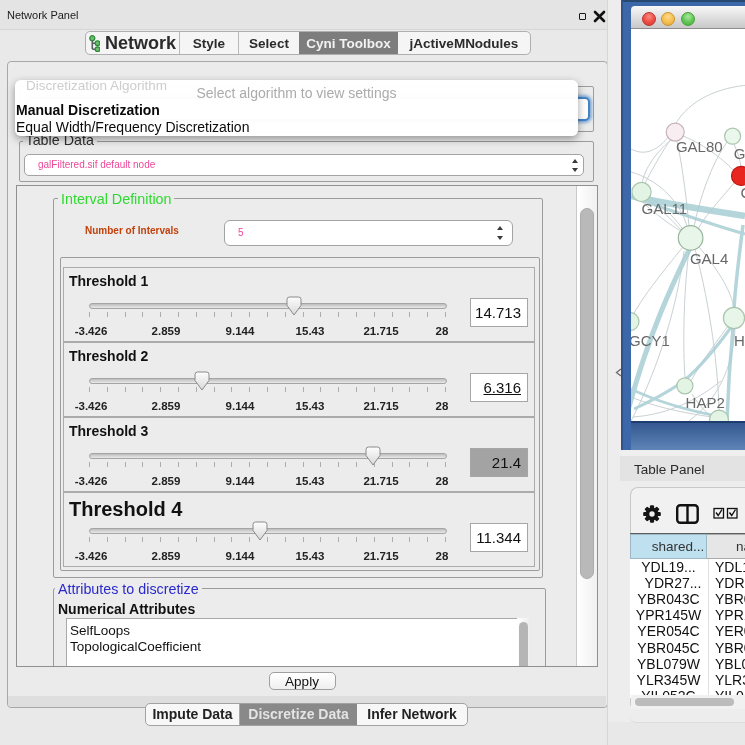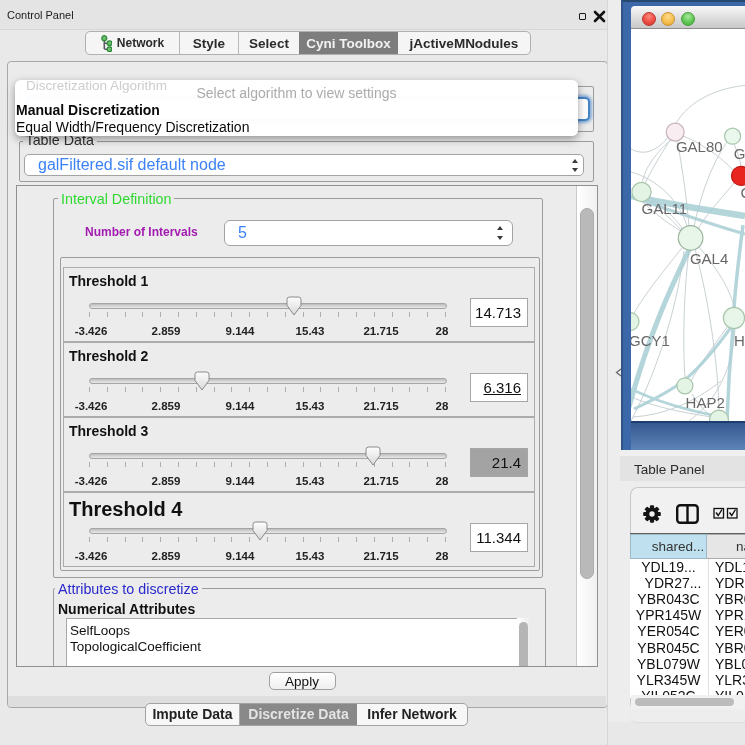--- a/index.html
+++ b/index.html
@@ -2,41 +2,41 @@
 <html><head>
 <meta charset="utf-8">
 <style>
   html,body{margin:0;padding:0;}
   body{width:745px;height:745px;position:relative;overflow:hidden;
        font-family:"Liberation Sans", sans-serif;background:#EDEDED;}
   .abs{position:absolute;}
   .grp{position:absolute;border:1px solid #9C9C9C;border-radius:2px;}
   .grptitle{position:absolute;font-size:13px;color:#2F2F2F;background:#EBEBEB;padding:0 4px;line-height:13px;}
   .combo{position:absolute;background:#fff;border:1px solid #A3A3A3;border-radius:5px;
-         font-size:16px;color:#3b82f6;}
+         font-size:10px;color:#ec4899;}
   .spin{position:absolute;width:7px;}
   .spin:before,.spin:after{content:"";position:absolute;left:0;border-left:3.5px solid transparent;border-right:3.5px solid transparent;}
   .spin:before{top:0;border-bottom:4.5px solid #3A3A3A;}
   .spin:after{bottom:0;border-top:4.5px solid #3A3A3A;}
   .bold{font-weight:bold;}
 </style>
 </head>
 <body>
 
 <div class="abs" style="left:0;top:0;width:608px;height:745px;background:#E9E9E9;"></div>
 
 <div class="abs" style="left:0;top:0;width:608px;height:29px;background:#E4E4E4;border-bottom:1px solid #D6D6D6;"></div>
-<div class="abs" style="left:7px;top:9px;font-size:11px;color:#1C1C1C;">Control Panel</div>
+<div class="abs" style="left:7px;top:9px;font-size:11px;color:#1C1C1C;">Network Panel</div>
 <div class="abs" style="left:578.5px;top:12.5px;width:5.5px;height:5.5px;border:1.6px solid #1A1A1A;border-radius:1px;"></div>
 <svg class="abs" style="left:593px;top:10px;" width="13" height="13" viewBox="0 0 13 13">
   <path d="M2 2 L11 11 M11 2 L2 11" stroke="#111" stroke-width="2.6" stroke-linecap="round"></path>
 </svg>
 
 <div class="abs" style="left:85px;top:31px;width:444px;height:22px;background:#F5F5F5;border:1px solid #AFAFAF;border-radius:5px;overflow:hidden;display:flex;">
-  <div style="width:93px;display:flex;align-items:center;justify-content:center;font-size:12px;font-weight:bold;color:#2B2B2B;border-right:1px solid #B9B9B9;">
+  <div style="width:93px;display:flex;align-items:center;justify-content:center;font-size:18px;font-weight:bold;color:#2B2B2B;border-right:1px solid #B9B9B9;">
     <svg width="11" height="17" viewBox="0 0 11 17" style="margin-right:5px;margin-top:1px;">
       <path d="M3.3 5 V14 M3.3 8.2 H6 M3.3 14.2 H6" stroke="#5A5A66" stroke-width="1.6" fill="none"></path>
       <circle cx="3.3" cy="3.2" r="2.5" fill="#6CBE6C" stroke="#2B8A3A" stroke-width="1.2"></circle>
       <circle cx="8.5" cy="8.2" r="2.4" fill="#6CBE6C" stroke="#2B8A3A" stroke-width="1.2"></circle>
       <circle cx="8.5" cy="14.2" r="2.4" fill="#6CBE6C" stroke="#2B8A3A" stroke-width="1.2"></circle>
     </svg>Network</div>
   <div style="width:58px;display:flex;align-items:center;justify-content:center;font-size:13.5px;font-weight:bold;color:#2B2B2B;border-right:1px solid #B9B9B9;">Style</div>
   <div style="width:60px;display:flex;align-items:center;justify-content:center;font-size:13.5px;font-weight:bold;color:#2B2B2B;">Select</div>
   <div style="width:99px;display:flex;align-items:center;justify-content:center;font-size:13.5px;font-weight:bold;color:#F2F2F2;background:#7D7D7D;">Cyni Toolbox</div>
   <div style="flex:1;display:flex;align-items:center;justify-content:center;font-size:13.5px;font-weight:bold;color:#2B2B2B;">jActiveMNodules</div>
@@ -54,21 +54,21 @@
   <span style="padding-left:13px;">galFiltered.sif default node</span>
   <div class="spin" style="right:4px;top:4px;height:13px;"></div>
 </div>
 
 <div class="abs" style="left:16px;top:185px;width:580px;height:480px;border:1px solid #909090;background:#ECECEC;overflow:hidden;">
   <div style="position:absolute;left:0;top:0;width:559px;height:480px;overflow:hidden;">
 
     <div class="abs" style="left:36px;top:12px;width:488px;height:378px;border:1px solid #9C9C9C;border-radius:2px;"></div>
     <div class="abs" style="left:41px;top:6px;font-size:14.3px;color:#30D930;background:#ECECEC;padding:0 3px;line-height:14px;">Interval Definition</div>
 
-    <div class="abs bold" style="left:68px;top:39px;font-size:12px;color:#a21caf;">Number of Intervals</div>
+    <div class="abs bold" style="left:68px;top:39px;font-size:10px;color:#c2410c;">Number of Intervals</div>
     <div class="combo" style="left:207px;top:34px;width:287px;height:24px;line-height:24px;border-radius:6px;">
       <span style="padding-left:13px;">5</span>
       <div class="spin" style="right:8px;top:5px;height:14px;"></div>
     </div>
 
     <div class="abs" style="left:43px;top:71px;width:478px;height:312px;border:1px solid #9C9C9C;border-radius:2px;"></div>
 
     <div class="abs" style="left:46px;top:80.5px;width:470px;height:73px;border:1px solid #ABABAB;">
       <div class="abs bold" style="left:5px;top:5px;font-size:14px;color:#111;">Threshold 1</div>
       <div class="abs" style="left:25px;top:35px;width:356px;height:4px;background:linear-gradient(#BDBDBD,#E9E9E9);border:1px solid #A5A5A5;border-radius:3px;"></div>

